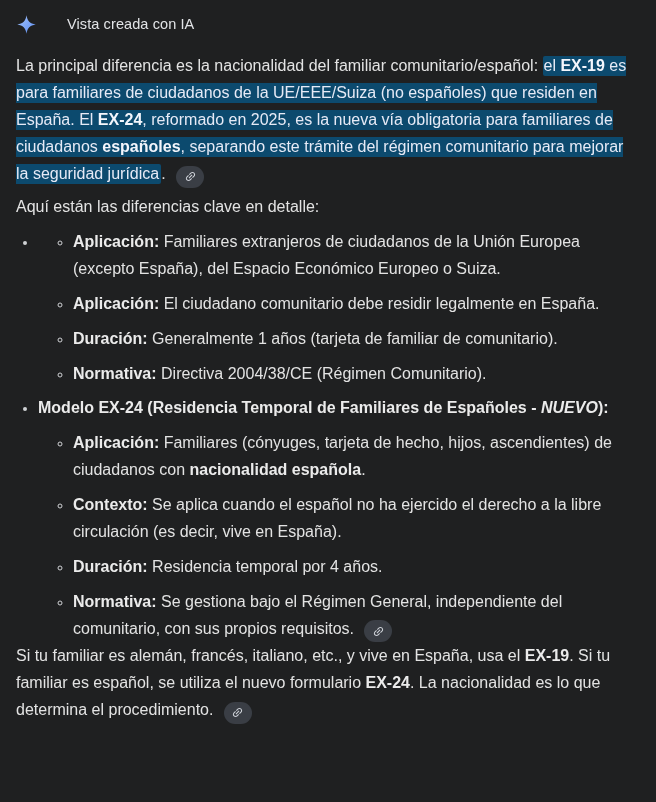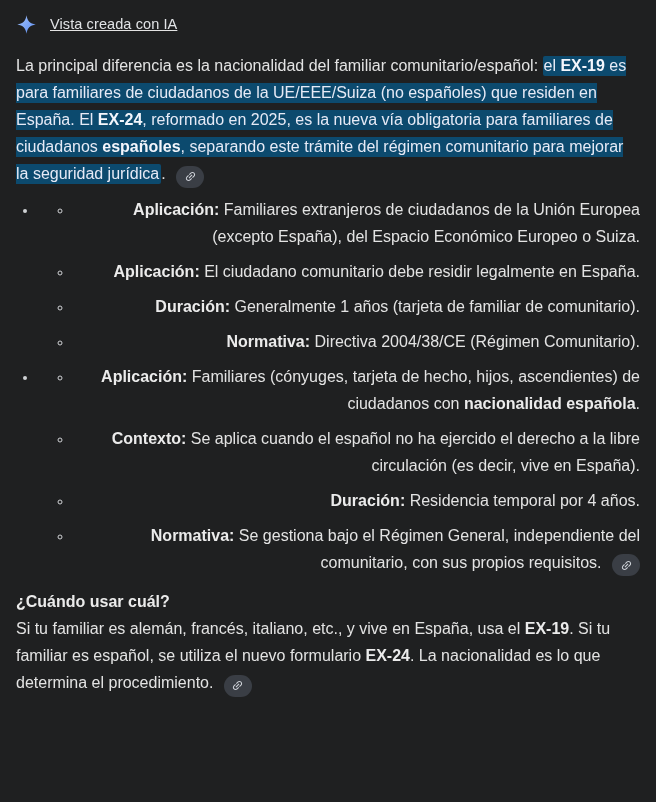--- a/index.html
+++ b/index.html
@@ -7,21 +7,21 @@
   body {
     width: 656px; height: 802px; overflow: hidden;
     background: #1f2021;
     color: #e3e3e3;
     font-family: "Liberation Sans", sans-serif;
     -webkit-font-smoothing: antialiased;
   }
   .panel { padding: 10px 16px 0 16px; }
 
   
-  .hdr { display: flex; align-items: center; gap: 13px; margin: 3px 0 17px 0; height: 22px; text-decoration: underline; }
+  .hdr { display: flex; align-items: center; gap: 30px; margin: 3px 0 17px 0; height: 22px; }
   .spark { display: inline-flex; width: 21px; height: 21px; }
   .spark svg { width: 21px; height: 21px; }
   .hdr-label { font-size: 14.5px; color: #e1e3e6; letter-spacing: .1px; }
 
   
   .para { font-size: 16px; line-height: 27px; margin: 0 0 5px 0; }
   b, .ttl { font-weight: 700; color: #ebebeb; }
   i { font-style: italic; }
   .hl {
     background: #0c4a6e;
@@ -34,21 +34,21 @@
   
   ul.lvl1 {
     margin: 3px 0 0 0; padding: 0 0 0 22px;
     list-style: disc; font-size: 16px; line-height: 27px;
   }
   ul.lvl1 > li { margin-top: 7px; }
   ul.lvl2 {
     margin: 0; padding: 0 0 0 35px;
     list-style: circle;
   }
-  ul.lvl2 > li { margin-top: 8px; text-align: right; }
+  ul.lvl2 > li { margin-top: 8px; }
   li::marker { color: #cfd1d4; font-size: 14px; }
 
   
   .chip {
     display: inline-flex; align-items: center; justify-content: center;
     width: 28px; height: 22px;
     background: #3a3e45; border: none; border-radius: 12px;
     margin-left: 6px; padding: 0;
     vertical-align: -4px; cursor: pointer;
   }
@@ -77,47 +77,48 @@
     </span>
     <span class="hdr-label">Vista creada con IA</span>
   </div>
 
   <p class="para"><span>La principal diferencia es la nacionalidad del familiar comunitario/español: </span><span class="hl"><span>el </span><b>EX-19</b><span> es para familiares de ciudadanos de la UE/EEE/Suiza (no españoles) que residen en España. El </span><b>EX-24</b><span>, reformado en 2025, es la nueva vía obligatoria para familiares de ciudadanos </span><b>españoles</b><span>, separando este trámite del régimen comunitario para mejorar la seguridad jurídica</span></span><span>. </span><button class="chip">
         <svg viewBox="0 0 24 24" aria-hidden="true">
           <path fill="currentColor" d="M3.9 12c0-1.71 1.39-3.1 3.1-3.1h4V7H7c-2.76 0-5 2.24-5 5s2.24 5 5 5h4v-1.9H7c-1.71 0-3.1-1.39-3.1-3.1zM8 13h8v-2H8v2zm9-6h-4v1.9h4c1.71 0 3.1 1.39 3.1 3.1s-1.39 3.1-3.1 3.1h-4V17h4c2.76 0 5-2.24 5-5s-2.24-5-5-5z"></path>
         </svg>
       </button></p>
 
+  <p class="para">Aquí están las diferencias clave en detalle:</p>
 
   <ul class="lvl1">
 
     <li>
       <ul class="lvl2">
         <li><b>Aplicación:</b><span> Familiares extranjeros de ciudadanos de la Unión Europea (excepto España), del Espacio Económico Europeo o Suiza.</span><b></b><span></span></li>
         <li><b>Aplicación:</b><span> El ciudadano comunitario debe residir legalmente en España.</span></li>
         <li><b>Duración:</b><span> Generalmente 1 años (tarjeta de familiar de comunitario).</span></li>
         <li><b>Normativa:</b><span> Directiva 2004/38/CE (Régimen Comunitario).</span></li>
       </ul>
     </li>
 
     <li>
+      <span class="ttl"><span>Modelo EX-24 (Residencia Temporal de Familiares de Españoles - </span><i>NUEVO</i><span>):</span></span>
       <ul class="lvl2">
         <li><b>Aplicación:</b><span> Familiares (cónyuges, tarjeta de hecho, hijos, ascendientes) de ciudadanos con </span><b>nacionalidad española</b><span>.</span></li>
         <li><b>Contexto:</b><span> Se aplica cuando el español no ha ejercido el derecho a la libre circulación (es decir, vive en España).</span></li>
         <li><b>Duración:</b><span> Residencia temporal por 4 años.</span></li>
         <li><b>Normativa:</b><span> Se gestiona bajo el Régimen General, independiente del comunitario, con sus propios requisitos. </span><button class="chip">
               <svg viewBox="0 0 24 24" aria-hidden="true">
                 <path fill="currentColor" d="M3.9 12c0-1.71 1.39-3.1 3.1-3.1h4V7H7c-2.76 0-5 2.24-5 5s2.24 5 5 5h4v-1.9H7c-1.71 0-3.1-1.39-3.1-3.1zM8 13h8v-2H8v2zm9-6h-4v1.9h4c1.71 0 3.1 1.39 3.1 3.1s-1.39 3.1-3.1 3.1h-4V17h4c2.76 0 5-2.24 5-5s-2.24-5-5-5z"></path>
               </svg>
             </button></li>
       </ul>
     </li>
 
   </ul>
 
-  <p class="heading">¿Cuándo usar cuál?</p>
   <p class="para closing"><span>Si tu familiar es alemán, francés, italiano, etc., y vive en España, usa el </span><b>EX-19</b><span>. Si tu familiar es español, se utiliza el nuevo formulario </span><b>EX-24</b><span>. La nacionalidad es lo que determina el procedimiento. </span><button class="chip">
         <svg viewBox="0 0 24 24" aria-hidden="true">
           <path fill="currentColor" d="M3.9 12c0-1.71 1.39-3.1 3.1-3.1h4V7H7c-2.76 0-5 2.24-5 5s2.24 5 5 5h4v-1.9H7c-1.71 0-3.1-1.39-3.1-3.1zM8 13h8v-2H8v2zm9-6h-4v1.9h4c1.71 0 3.1 1.39 3.1 3.1s-1.39 3.1-3.1 3.1h-4V17h4c2.76 0 5-2.24 5-5s-2.24-5-5-5z"></path>
         </svg>
       </button></p>
 
 </div>
 
 </body></html>

